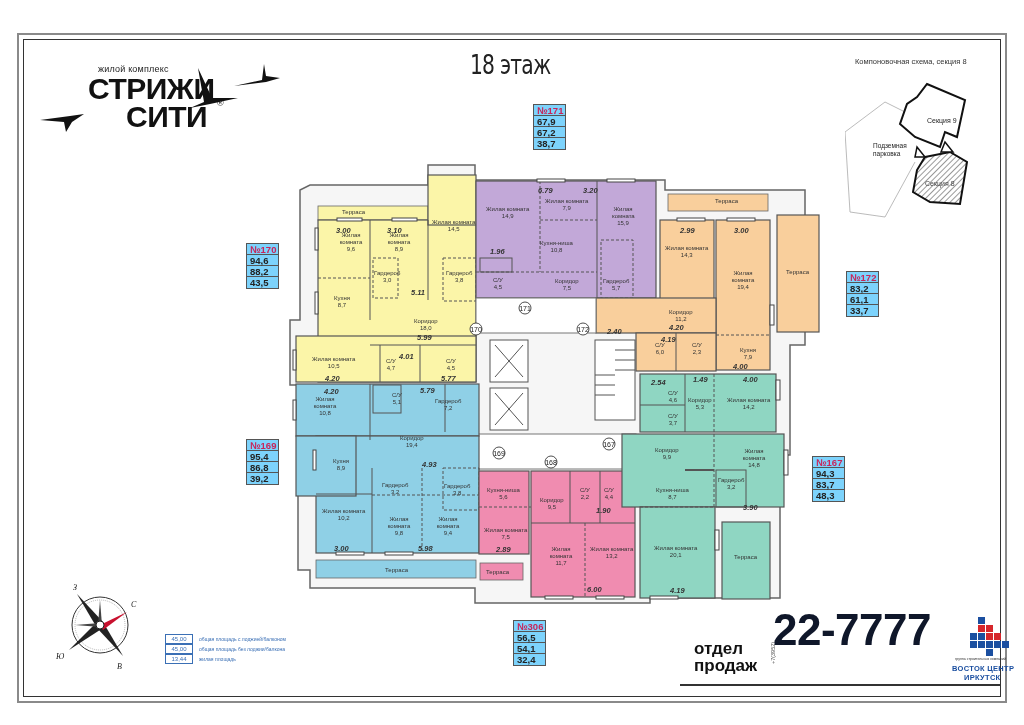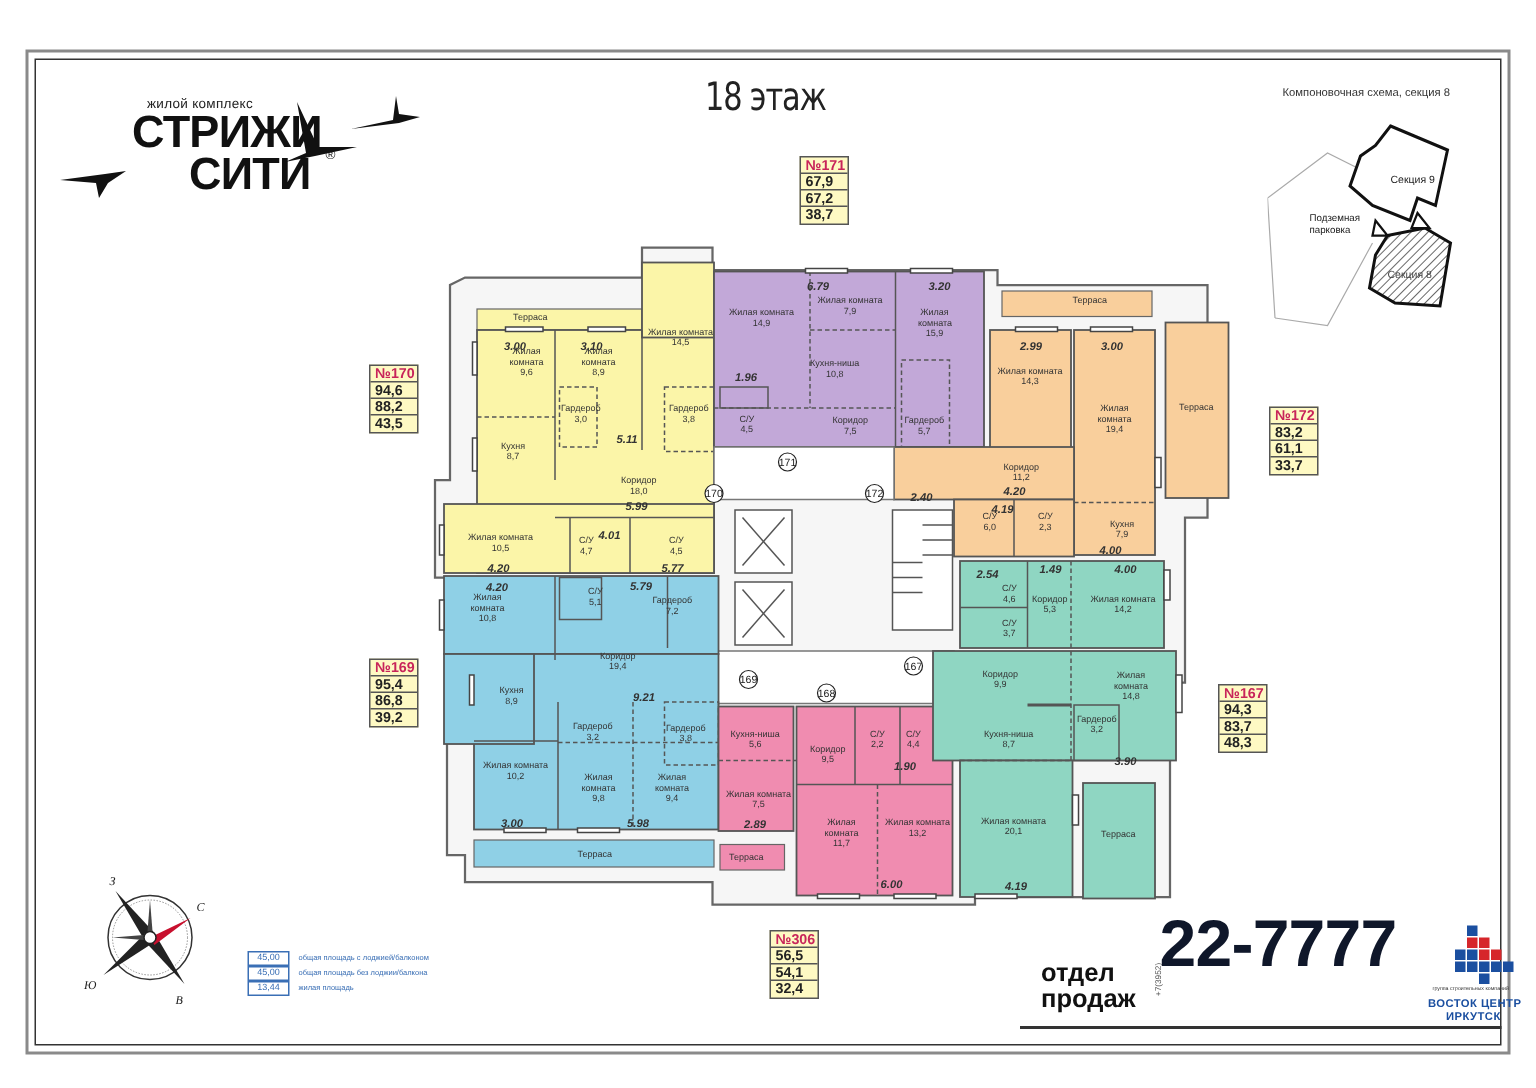--- a/index.html
+++ b/index.html
@@ -16,21 +16,21 @@
   .logo-reg { position: absolute; left: 175px; top: 52px; font-size: 9px; }
   .bird { position: absolute; }
 
   .floor-title { position: absolute; left: 470px; top: 50px; font-size: 26px; font-family: "DejaVu Sans", sans-serif; font-weight: normal; letter-spacing: -1px; transform: scaleX(0.78); transform-origin: left top; color: #222; }
 
   .keymap { position: absolute; left: 845px; top: 52px; width: 160px; height: 170px; }
   .keymap-title { position: absolute; left: 10px; top: 5px; font-size: 7.5px; color: #333; white-space: nowrap; }
 
   .plan { position: absolute; left: 0; top: 0; width: 1024px; height: 725px; }
 
-  .apt-table { position: absolute; width: 33px; border: 1px solid #555; background: #fef9c3; }
+  .apt-table { position: absolute; width: 33px; border: 1px solid #555; background: #7dd3fc; }
   .apt-table div { height: 11px; border-bottom: 1px solid #555; font-size: 9.5px; font-weight: bold; line-height: 11px; padding-left: 3px; font-family: "Liberation Sans", sans-serif; transform-origin: left; }
   .apt-table div:last-child { border-bottom: none; }
   .apt-table .num { color: #c8245a; }
 
   .room-label { position: absolute; font-size: 6px; color: #333; text-align: center; line-height: 7px; white-space: nowrap; }
   .dim { position: absolute; font-size: 7.5px; font-style: italic; font-weight: bold; color: #333; white-space: nowrap; }
 
   .legend { position: absolute; left: 165px; top: 634px; }
   .legend-row { display: flex; align-items: center; height: 10px; }
   .legend-box { width: 28px; height: 10px; border: 1px solid #3a6fb5; font-size: 6px; color: #3a6fb5; text-align: center; line-height: 8px; margin-top: -1px; }
@@ -290,31 +290,31 @@
 <div class="room-label" style="left:734px;top:554px">Терраса</div>
 
 <div class="dim" style="left:336px;top:226px">3.00</div>
 <div class="dim" style="left:387px;top:226px">3.10</div>
 <div class="dim" style="left:417px;top:333px">5.99</div>
 <div class="dim" style="left:411px;top:288px">5.11</div>
 <div class="dim" style="left:399px;top:352px">4.01</div>
 <div class="dim" style="left:441px;top:374px">5.77</div>
 <div class="dim" style="left:325px;top:374px">4.20</div>
 <div class="dim" style="left:538px;top:186px">6.79</div>
-<div class="dim" style="left:619px;top:186px">3.20</div>
+<div class="dim" style="left:583px;top:186px">3.20</div>
 <div class="dim" style="left:490px;top:247px">1.96</div>
 <div class="dim" style="left:680px;top:226px">2.99</div>
 <div class="dim" style="left:734px;top:226px">3.00</div>
 <div class="dim" style="left:607px;top:327px">2.40</div>
 <div class="dim" style="left:669px;top:323px">4.20</div>
 <div class="dim" style="left:661px;top:335px">4.19</div>
 <div class="dim" style="left:733px;top:362px">4.00</div>
 <div class="dim" style="left:324px;top:387px">4.20</div>
 <div class="dim" style="left:420px;top:386px">5.79</div>
-<div class="dim" style="left:422px;top:460px">9.21</div>
+<div class="dim" style="left:422px;top:460px">4.93</div>
 <div class="dim" style="left:334px;top:544px">3.00</div>
 <div class="dim" style="left:418px;top:544px">5.98</div>
 <div class="dim" style="left:596px;top:506px">1.90</div>
 <div class="dim" style="left:496px;top:545px">2.89</div>
 <div class="dim" style="left:587px;top:585px">6.00</div>
 <div class="dim" style="left:651px;top:378px">2.54</div>
 <div class="dim" style="left:693px;top:375px">1.49</div>
 <div class="dim" style="left:743px;top:375px">4.00</div>
 <div class="dim" style="left:743px;top:503px">3.90</div>
 <div class="dim" style="left:670px;top:586px">4.19</div>

